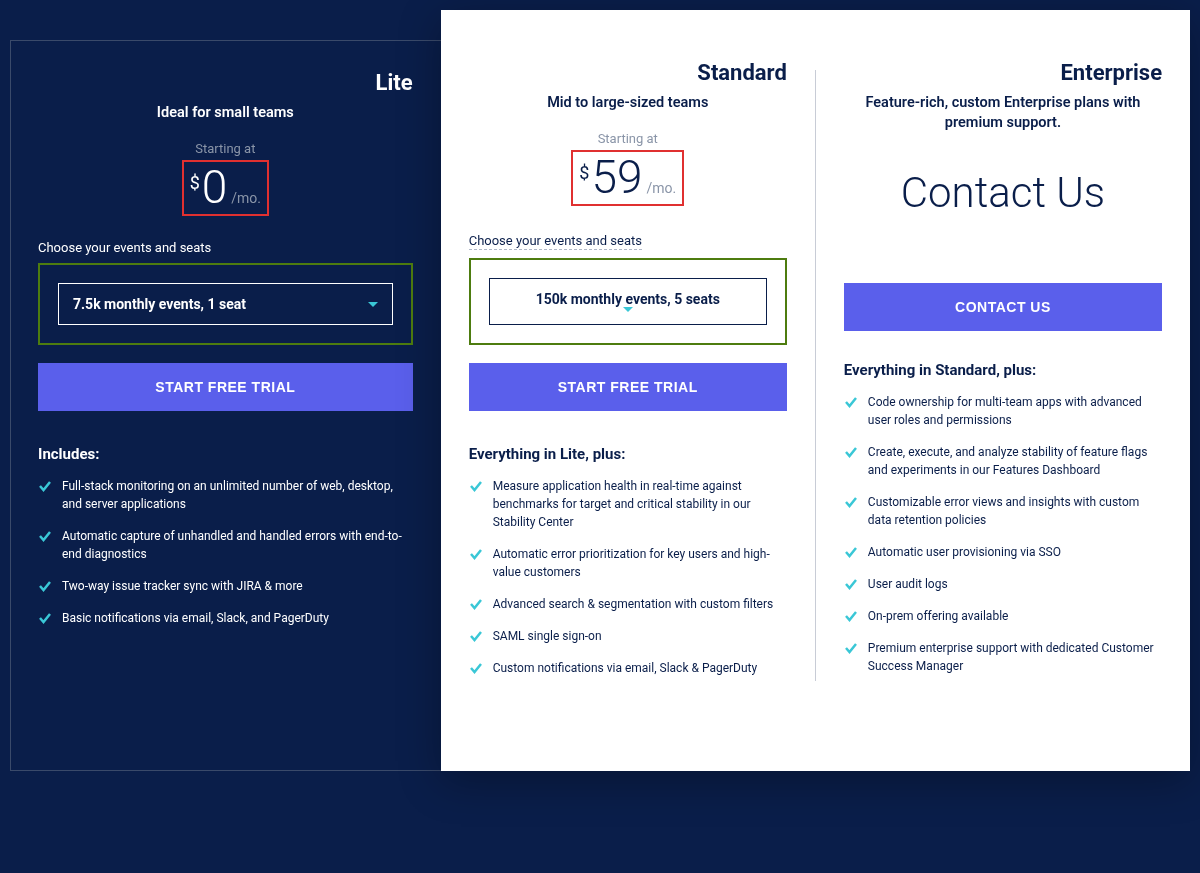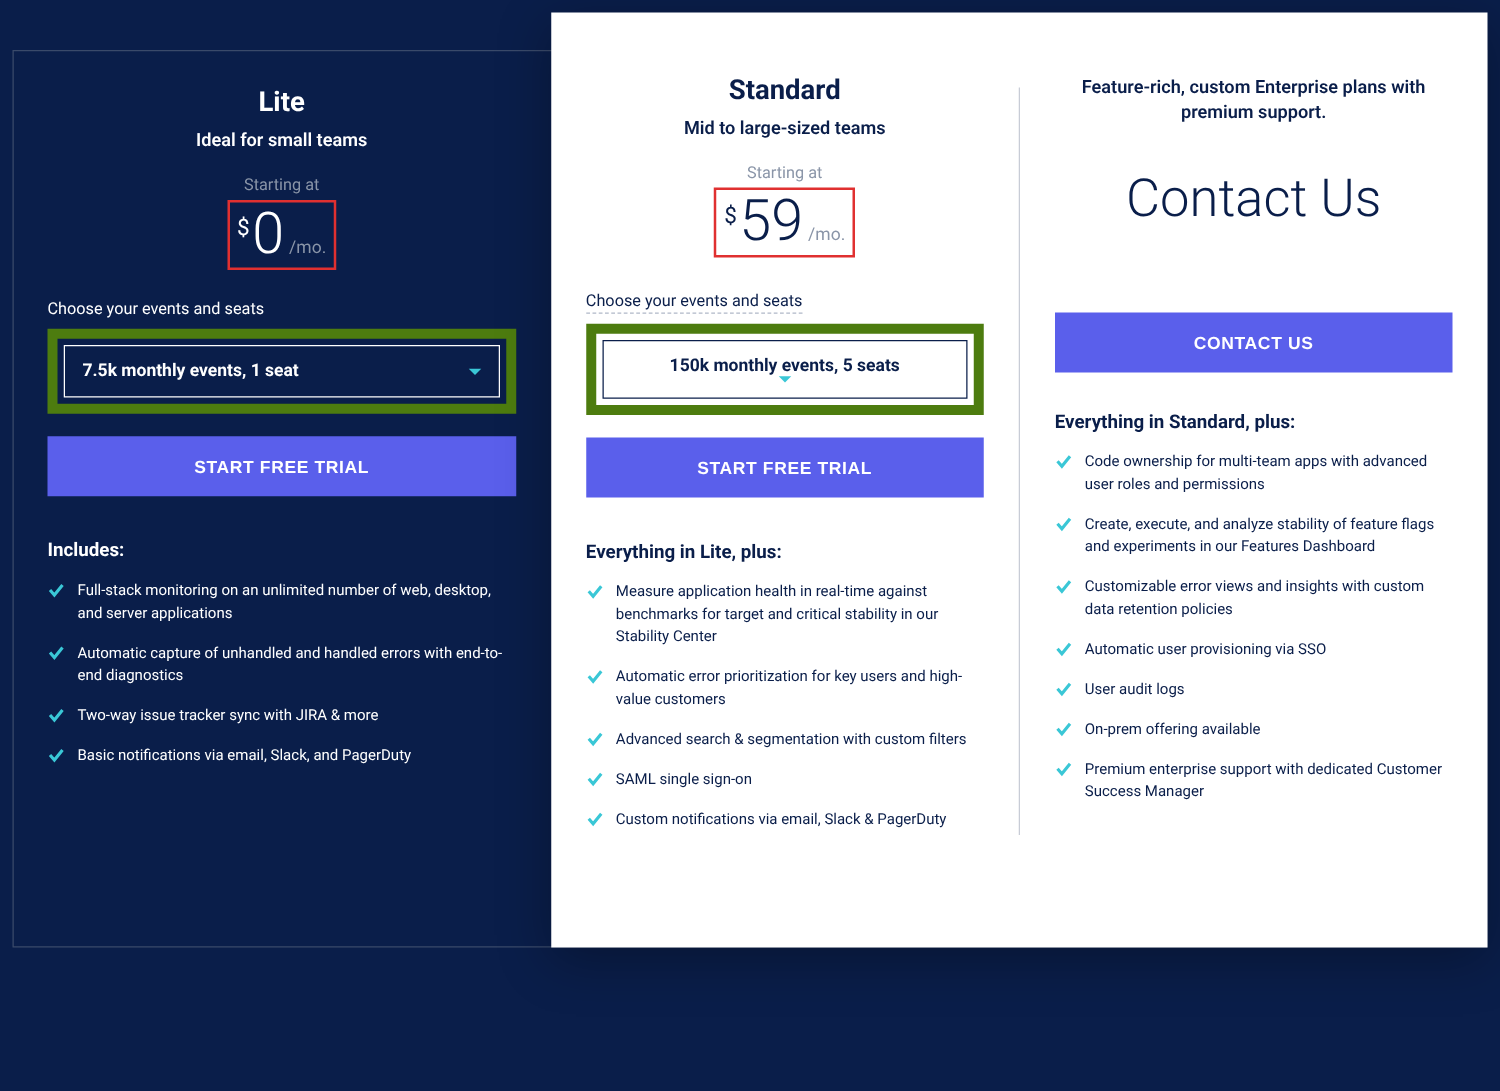--- a/index.html
+++ b/index.html
@@ -40,21 +40,21 @@
     box-shadow: 0 10px 40px rgba(0,0,0,0.3);
     margin-top: -30px;
     padding-top: 50px;
     padding-bottom: 50px;
     display: flex;
   }
   .plan-card .plan-col { padding-top: 0; }
   .plan-title {
     font-size: 22px;
     font-weight: 700;
-    text-align: center;
+    text-align: right;
     margin-bottom: 8px;
   }
   .plan-subtitle {
     font-size: 14.5px;
     font-weight: 600;
     text-align: center;
     margin-bottom: 18px;
     line-height: 1.4;
   }
   .starting-at {
@@ -97,22 +97,22 @@
   .choose-label {
     font-size: 13px;
     margin-bottom: 8px;
   }
   .plan-lite .choose-label { color: #ffffff; }
   .plan-card .choose-label { color: #0a1e4a; border-bottom: 1px dashed #b0b8c8; display:inline-block; padding-bottom:1px;}
   .dropdown-wrap {
     margin-bottom: 18px;
   }
   .dropdown-highlight {
-    border: 8px solid #4d7c0f;
-    padding: 5px;
+    border: 2px solid #4d7c0f;
+    padding: 18px;
   }
   .dropdown {
     border: 1px solid currentColor;
     padding: 12px 14px;
     display: flex;
     justify-content: space-between;
     align-items: center;
     cursor: pointer;
     font-weight: 700;
     font-size: 14px;
@@ -289,20 +289,21 @@
                 <path d="M2 7 L5.5 11 L12 3" class="check-path"></path>
               </svg>
               <span>Custom notifications via email, Slack &amp; PagerDuty</span>
             </li>
           </ul>
       </div>
 
       <div class="separator"></div>
 
       <div class="plan-col plan-enterprise">
+        <div class="plan-title">Enterprise</div>
         <div class="plan-subtitle">Feature-rich, custom Enterprise plans with premium support.</div>
         <div class="contact-us-big">Contact Us</div>
         <button class="cta-button">CONTACT US</button>
         <div class="includes-heading">Everything in Standard, plus:</div>
         <ul class="feature-list">
             <li class="feature-item">
               <svg viewBox="0 0 14 14" class="check-icon">
                 <path d="M2 7 L5.5 11 L12 3" class="check-path"></path>
               </svg>
               <span>Code ownership for multi-team apps with advanced user roles and permissions</span>

